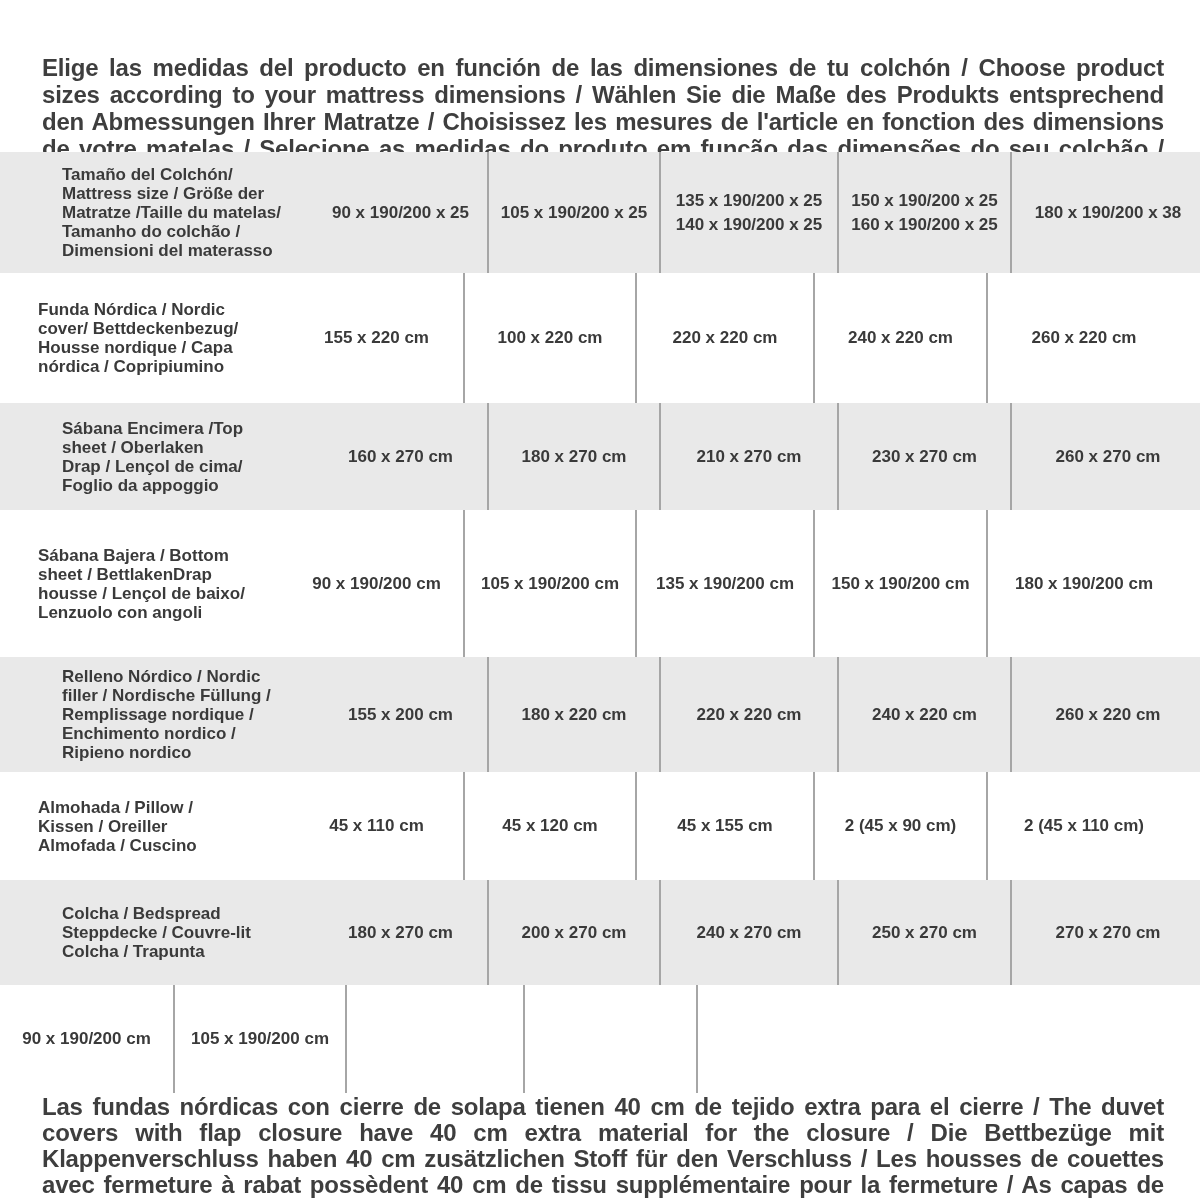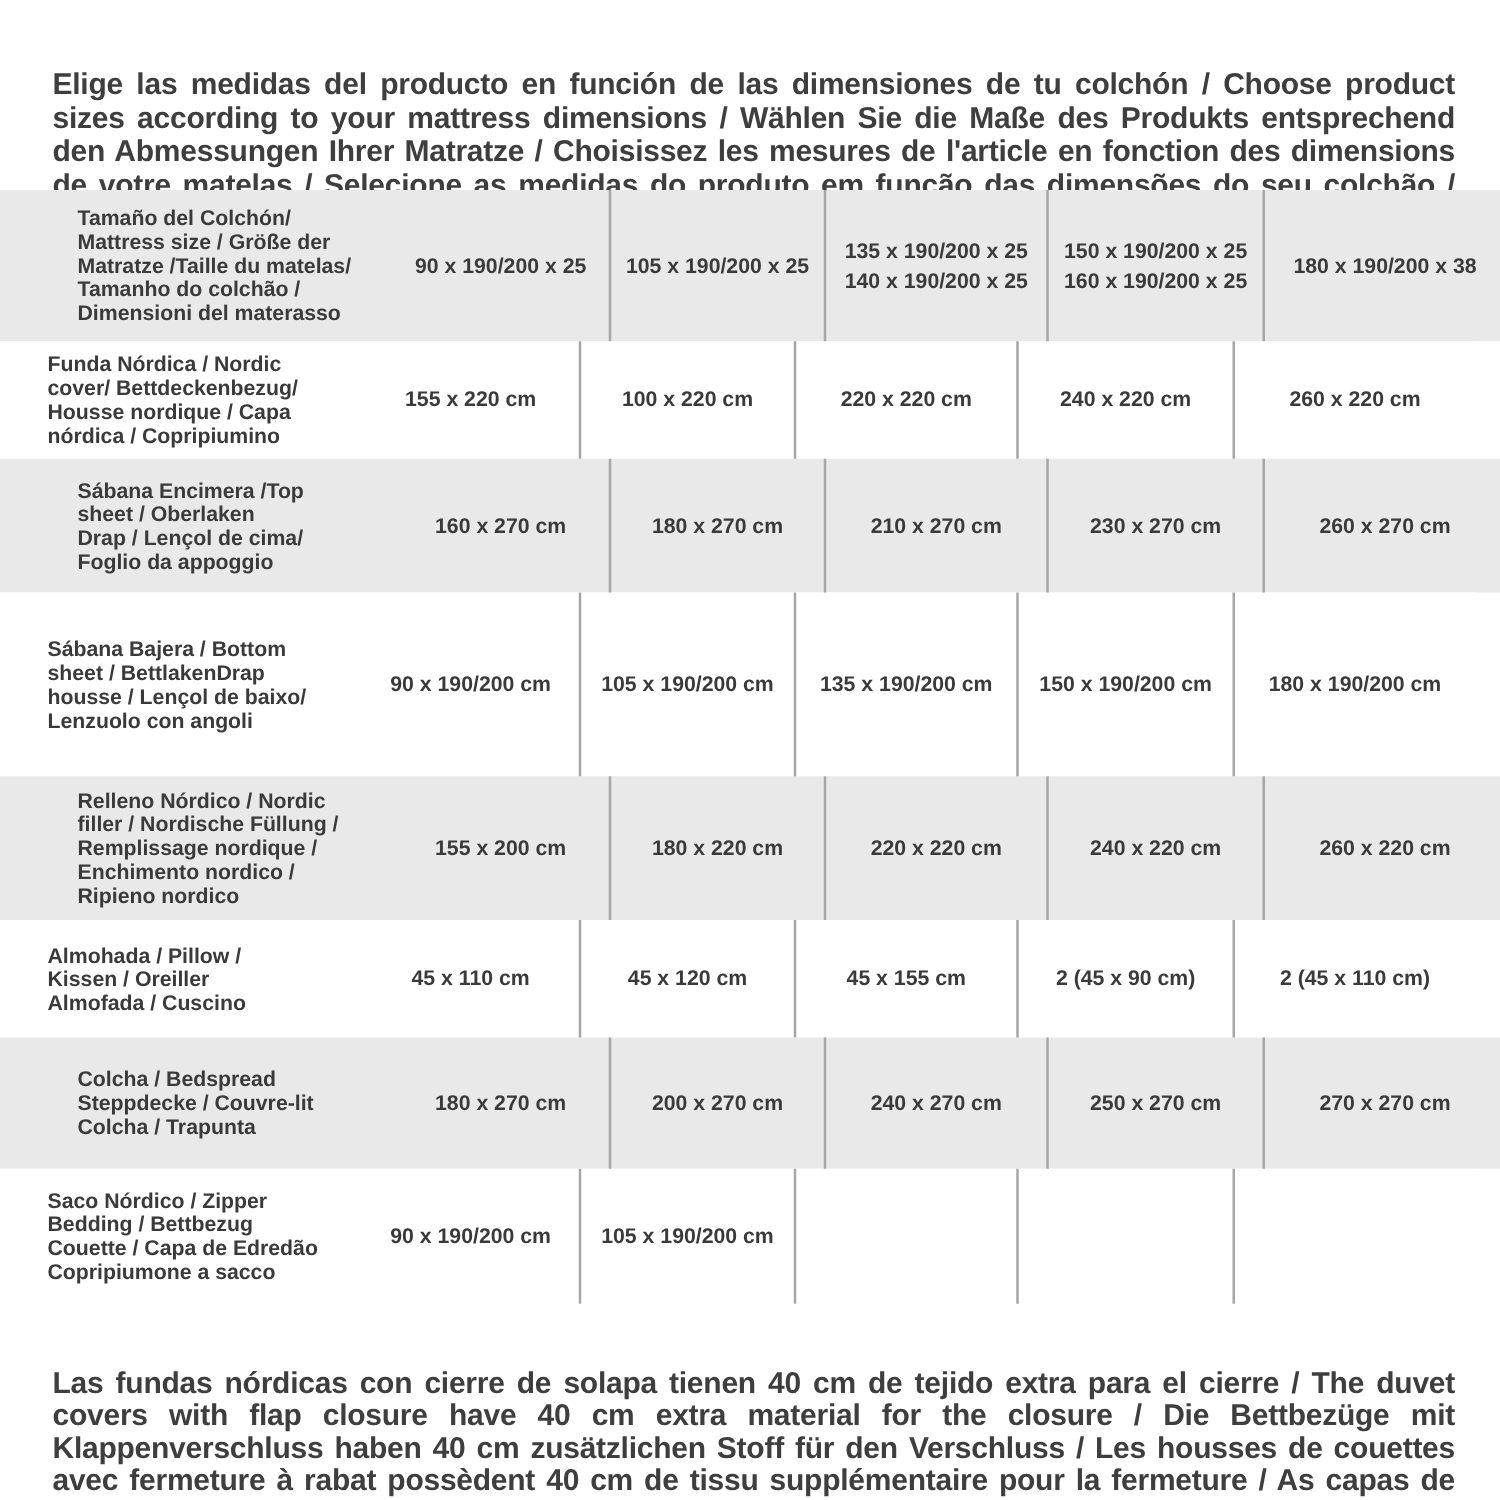--- a/index.html
+++ b/index.html
@@ -29,25 +29,25 @@
     white-space:pre-line;color:#3a3a3a;
   }
   .val-cell{
     display:flex;align-items:center;justify-content:center;
     font-size:17px;font-weight:bold;text-align:center;
     white-space:pre-line;line-height:24px;color:#3a3a3a;
   }
   .sep{border-right:2px solid #a6a6a6;}
   .c1{width:175px}.c2{width:172px}.c3{width:178px}.c4{width:173px}.c5{width:192px}
   .r-header{height:121px}
-  .r-funda{height:94px}
+  .r-funda{height:130px}
   .r-encimera{height:107px}
   .r-bajera{height:147px}
   .r-relleno{height:115px}
-  .r-almohada{height:94px}
+  .r-almohada{height:108px}
   .r-colcha{height:105px}
   .r-saco{height:108px}
 </style>
 </head>
 <body>
 
 <p id="intro" class="para">Elige las medidas del producto en función de las dimensiones de tu colchón / Choose product sizes according to your mattress dimensions / Wählen Sie die Maße des Produkts entsprechend den Abmessungen Ihrer Matratze / Choisissez les mesures de l'article en fonction des dimensions de votre matelas / Selecione as medidas do produto em função das dimensões do seu colchão / Scegli le dimensioni del prodotto in base alle dimensioni del tuo materasso</p>
 
 <div class="size-table">
 
@@ -131,24 +131,20 @@
 Steppdecke / Couvre-lit
 Colcha / Trapunta</div>
     <div class="cell val-cell c1 sep">180 x 270 cm</div>
     <div class="cell val-cell c2 sep">200 x 270 cm</div>
     <div class="cell val-cell c3 sep">240 x 270 cm</div>
     <div class="cell val-cell c4 sep">250 x 270 cm</div>
     <div class="cell val-cell c5">270 x 270 cm</div>
   </div>
 
   <div class="row white r-saco">
-    <div class="cell label-cell">Saco Nórdico / Zipper
-Bedding / Bettbezug
-Couette  / Capa de Edredão
-Copripiumone a sacco</div>
     <div class="cell val-cell c1 sep">90 x 190/200 cm</div>
     <div class="cell val-cell c2 sep">105 x 190/200 cm</div>
     <div class="cell val-cell c3 sep"></div>
     <div class="cell val-cell c4 sep"></div>
     <div class="cell val-cell c5"></div>
   </div>
 
 </div>
 
 <p id="footnote" class="para">Las fundas nórdicas con cierre de solapa tienen 40 cm de tejido extra para el cierre  / The duvet covers with flap closure have 40 cm extra material for the closure / Die Bettbezüge mit Klappenverschluss haben 40 cm zusätzlichen Stoff für den Verschluss / Les housses de couettes avec fermeture à rabat possèdent 40 cm de tissu supplémentaire pour la fermeture / As capas de edredão com fecho tipo aba têm 40 cm de tecido adicional para o fecho / I copripiumoni con chiusura a patta hanno 40 cm di tessuto extra per la chiusura</p>

